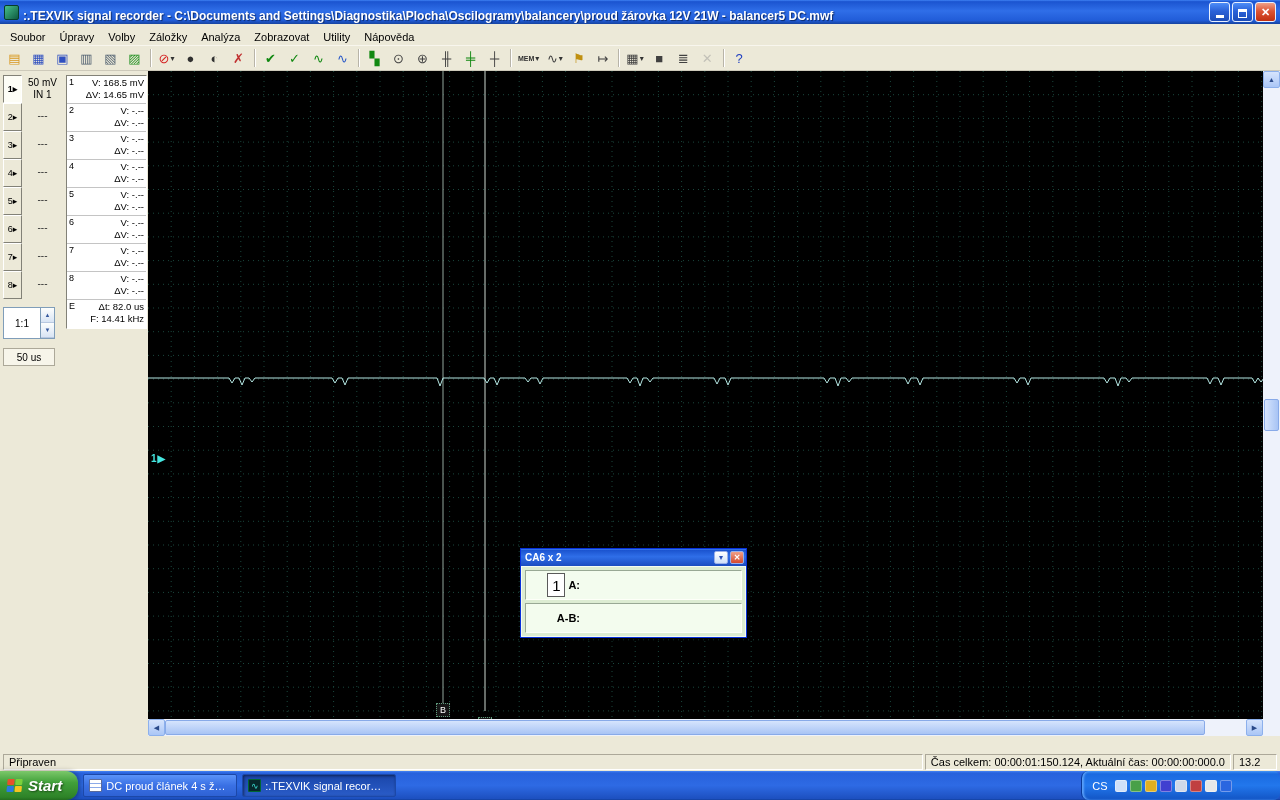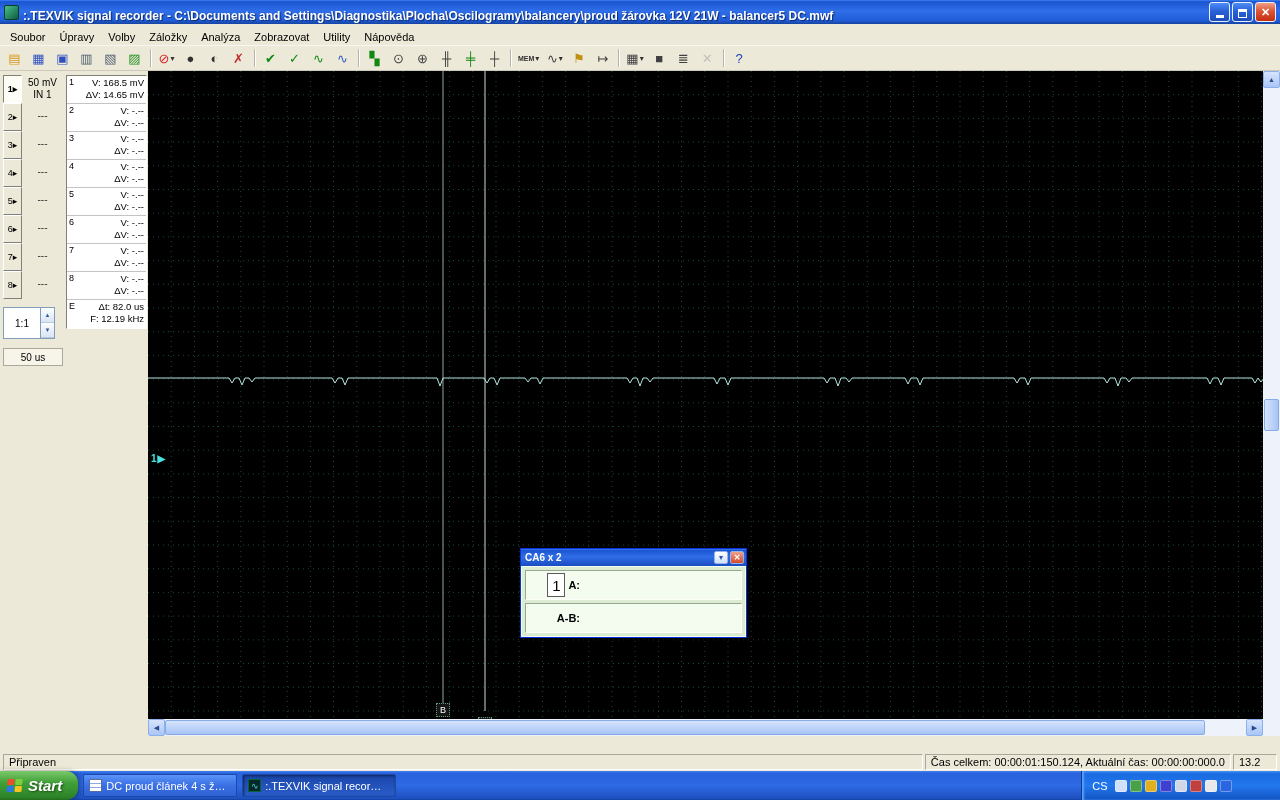--- a/index.html
+++ b/index.html
@@ -34,21 +34,21 @@
   .ch-strip{width:60px;display:flex;flex-direction:column;}
   .ch-row{display:flex;height:28px;align-items:stretch;}
   .ch-btn{width:19px;background:#ece9d8;border:1px solid;border-color:#fff #828177 #828177 #fff;font-size:9px;padding:0;font-family:"Liberation Sans",sans-serif;}
   .ch-btn.on{background:#fdfdf6;border-color:#828177 #fff #fff #828177;font-weight:bold;}
   .ch-info{flex:1;font-size:10px;text-align:center;padding-top:2px;line-height:1.2;}
   .ch-info .dash{margin-top:5px;color:#333;}
   .zoom-combo{margin-top:8px;width:52px;height:32px;background:#fff;border:1px solid #7f9db9;display:flex;align-items:stretch;}
   .zoom-val{flex:1;display:flex;align-items:center;justify-content:center;font-size:10px;}
   .spin{width:14px;display:flex;flex-direction:column;border-left:1px solid #7f9db9;}
   .spin span{flex:1;font-size:6px;display:flex;align-items:center;justify-content:center;background:linear-gradient(180deg,#fdfefd,#d8e4f4);border-bottom:1px solid #b8c8e0;color:#35589e;}
-  .timebase{margin-top:9px;width:60px;height:18px;background:#f7f5ea;border:1px solid #aca899;display:flex;align-items:center;justify-content:center;font-size:10px;}
+  .timebase{margin-top:9px;width:52px;height:18px;background:#f7f5ea;border:1px solid #aca899;display:flex;align-items:center;justify-content:center;font-size:10px;}
   .readout-panel{width:81px;background:#fff;border:1px solid;border-color:#828177 #fff #fff #828177;}
   .ro-row{display:flex;border-bottom:1px solid #c4c4c4;padding:1px 2px 0 2px;height:28px;}
   .ro-row:last-child{border-bottom:none;}
   .ro-ch{width:9px;font-size:9px;}
   .ro-vals{flex:1;text-align:right;font-size:9.5px;line-height:1.3;white-space:nowrap;}
 
   
   .scope{flex:1;position:relative;background:#ece9d8;}
   .scope-view{position:absolute;left:0;top:0;width:1115px;height:665px;background:#000;overflow:hidden;}
   #scope-svg{position:absolute;inset:0;}
@@ -93,21 +93,21 @@
   .flag{width:16px;height:14px;display:grid;grid-template-columns:7px 7px;grid-template-rows:6px 6px;gap:1px;transform:skewX(-6deg);}
   .flag i{display:block;border-radius:1px;}
   .flag i:nth-child(1){background:#e8502c;} .flag i:nth-child(2){background:#7ad03c;}
   .flag i:nth-child(3){background:#2a7ae0;} .flag i:nth-child(4){background:#f4c421;}
   .task-btn{height:23px;width:154px;margin-left:5px;border-radius:2px;background:linear-gradient(180deg,#5a93f8,#3a70e4 50%,#2e62d4);border:1px solid #1c48a8;display:flex;align-items:center;gap:4px;padding:0 5px;color:#fff;font-size:11px;overflow:hidden;white-space:nowrap;}
   .task-btn.active{background:linear-gradient(180deg,#1a46aa,#2a5cc8);box-shadow:inset 1px 1px 3px rgba(0,0,0,.5);}
   .task-icon{width:13px;height:13px;flex:0 0 auto;border-radius:1px;}
   .task-icon.doc{background:repeating-linear-gradient(180deg,#fff 0 3px,#8caae8 3px 4px);border:1px solid #5a6a9a;}
   .task-icon.wave{background:#07282b;color:#3fe2d8;font-size:9px;display:flex;align-items:center;justify-content:center;border:1px solid #063;}
   .task-label{overflow:hidden;text-overflow:ellipsis;}
-  .tray{margin-left:auto;height:29px;background:linear-gradient(180deg,#3a8ef4 0%,#1a6ae0 10%,#2277ec 50%,#1254c4 100%);border-left:1px solid #0a3a9a;box-shadow:inset 2px 0 2px #5aa0f8;display:flex;align-items:center;gap:4px;padding:0 10px 0 10px;}
+  .tray{margin-left:auto;height:29px;background:linear-gradient(180deg,#3a8ef4 0%,#1a6ae0 10%,#2277ec 50%,#1254c4 100%);border-left:1px solid #0a3a9a;box-shadow:inset 2px 0 2px #5aa0f8;display:flex;align-items:center;gap:4px;padding:0 10px 0 10px;border-radius:7px;}
   .tray-lang{color:#fff;font-size:11px;margin-right:4px;}
   .tray-ic{width:12px;height:12px;border-radius:2px;display:inline-block;border:1px solid rgba(255,255,255,.35);}
   .tray-clock{color:#fff;font-size:11px;margin-left:6px;margin-top:40px;}
 </style>
 </head>
 <body>
 
 <div class="app">
 
   <div class="titlebar">
@@ -355,21 +355,21 @@
             <span class="ro-ch">8</span>
             <div class="ro-vals">
               <div>V:  -.--</div>
               <div>ΔV:  -.--</div>
             </div>
           </div>
           <div class="ro-row">
             <span class="ro-ch">E</span>
             <div class="ro-vals">
               <div>Δt:  82.0 us</div>
-              <div>F: 12.19 kHz</div>
+              <div>F: 14.41 kHz</div>
             </div>
           </div>
         </div>
     </div>
 
     <div class="scope">
       <div class="scope-view">
         <svg id="scope-svg" width="1115" height="665" viewBox="0 0 1115 665">
             <line x1="23.2" y1="0" x2="23.2" y2="665" stroke="#1a473d" stroke-dasharray="1 4"></line>
             <line x1="46.4" y1="0" x2="46.4" y2="665" stroke="#1a473d" stroke-dasharray="1 4"></line>

